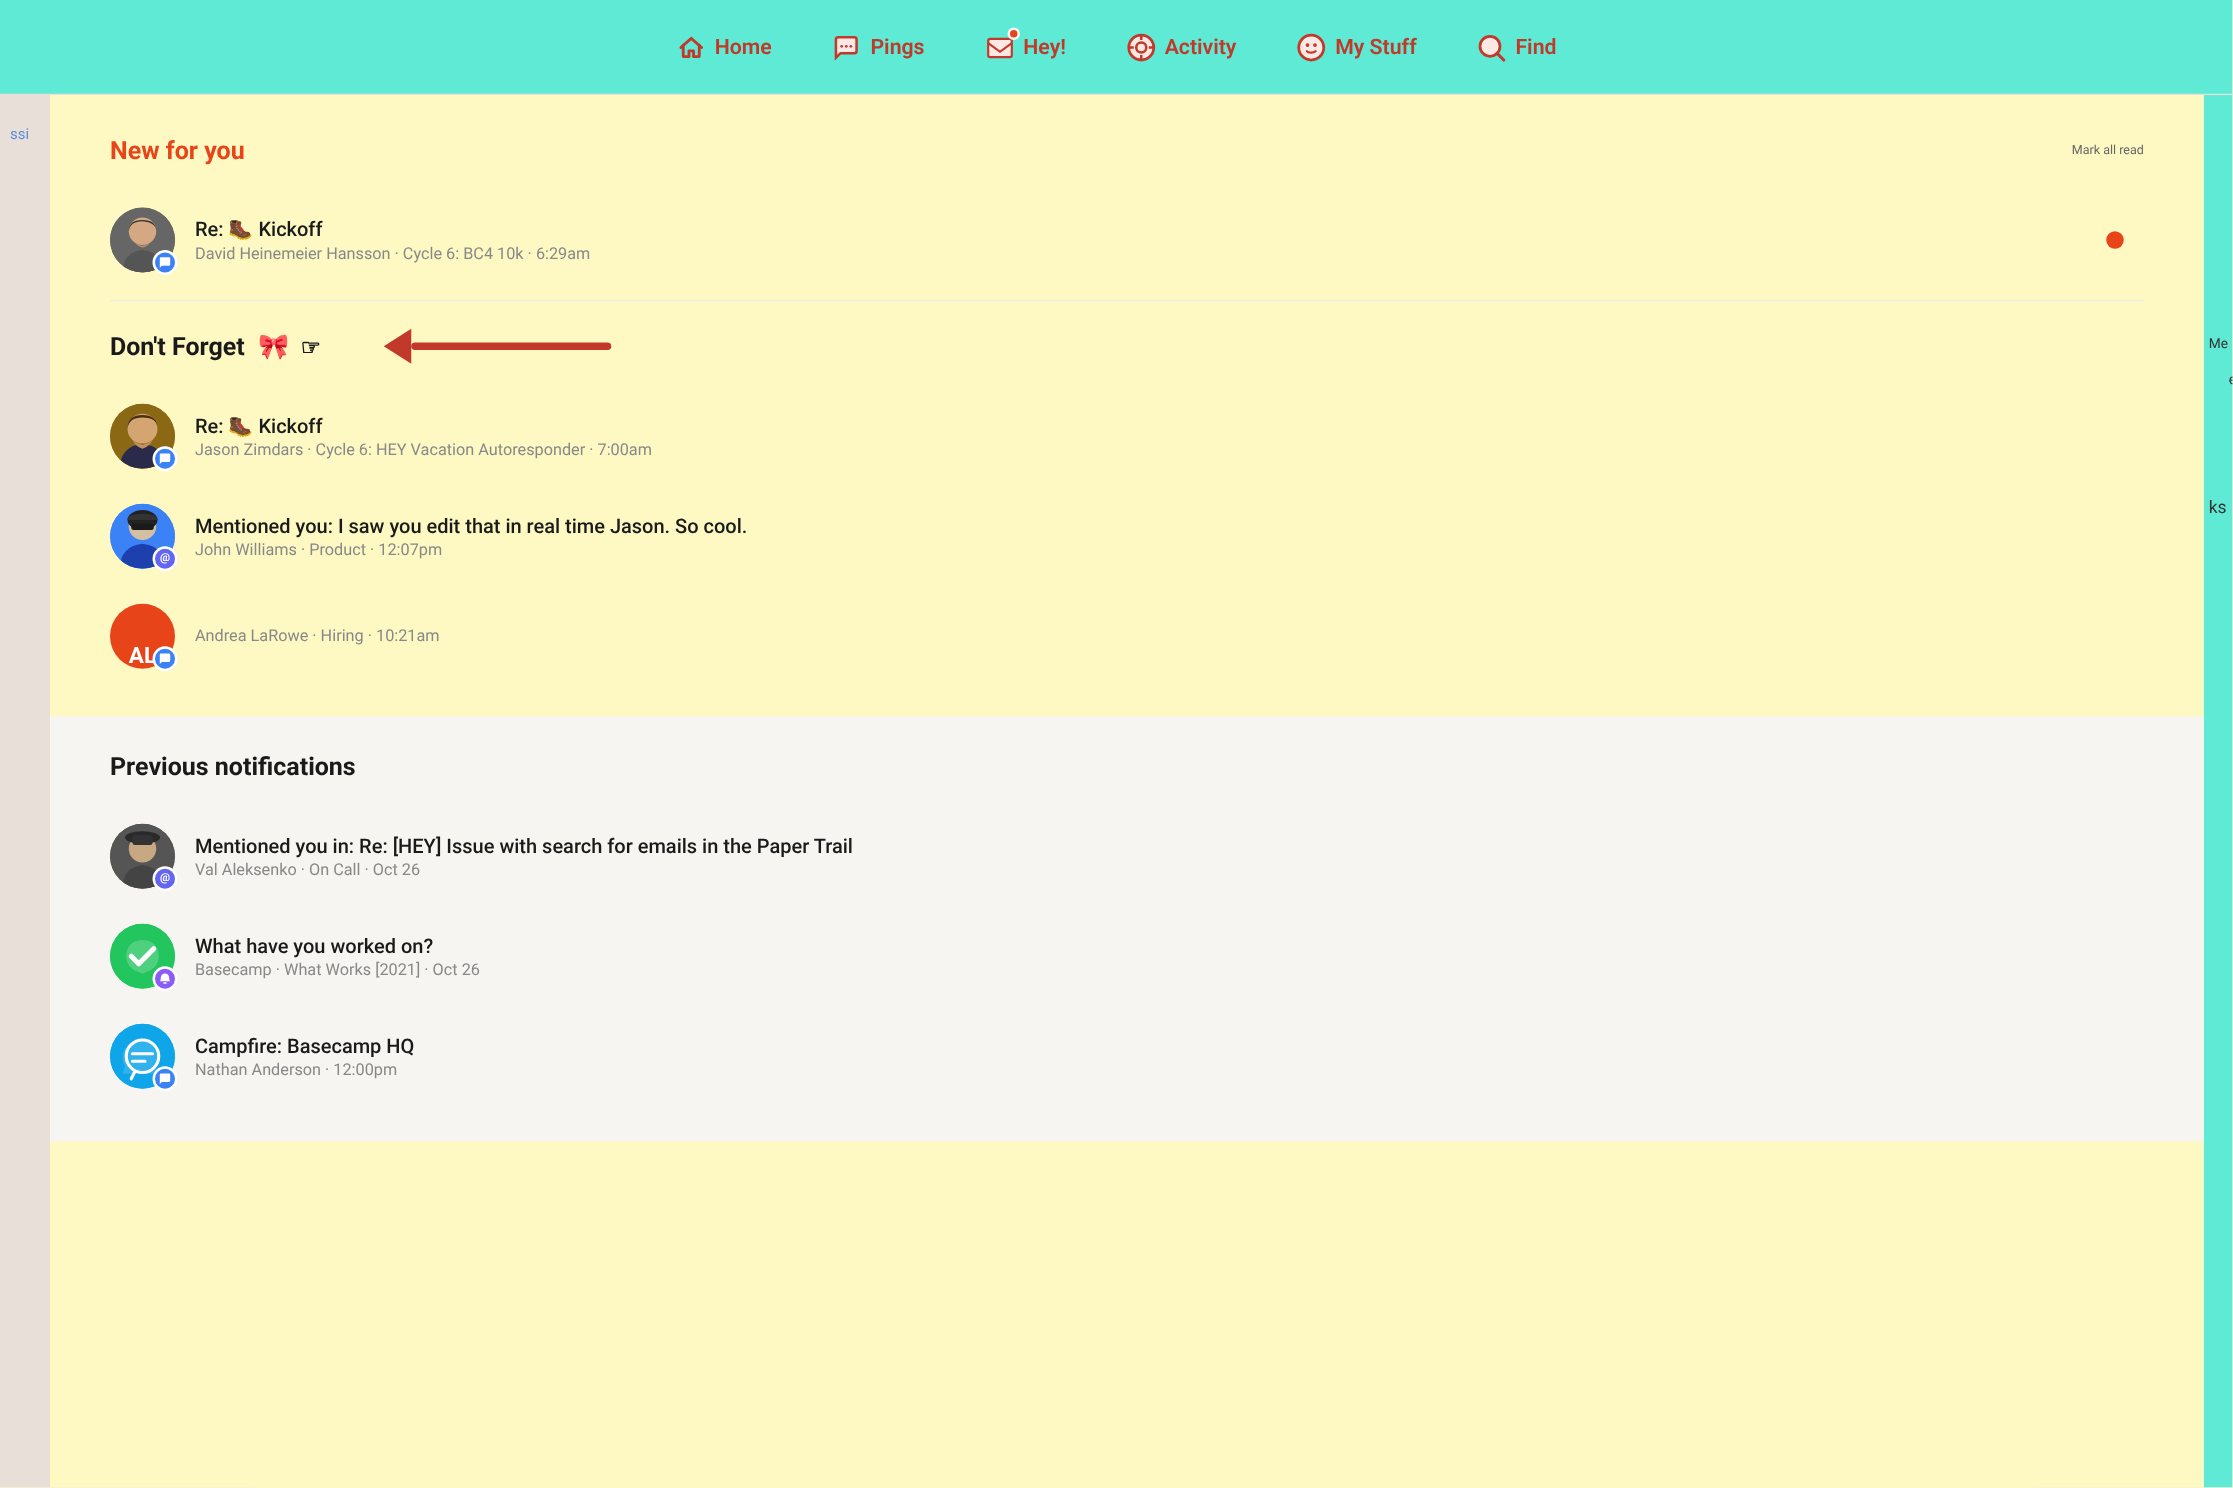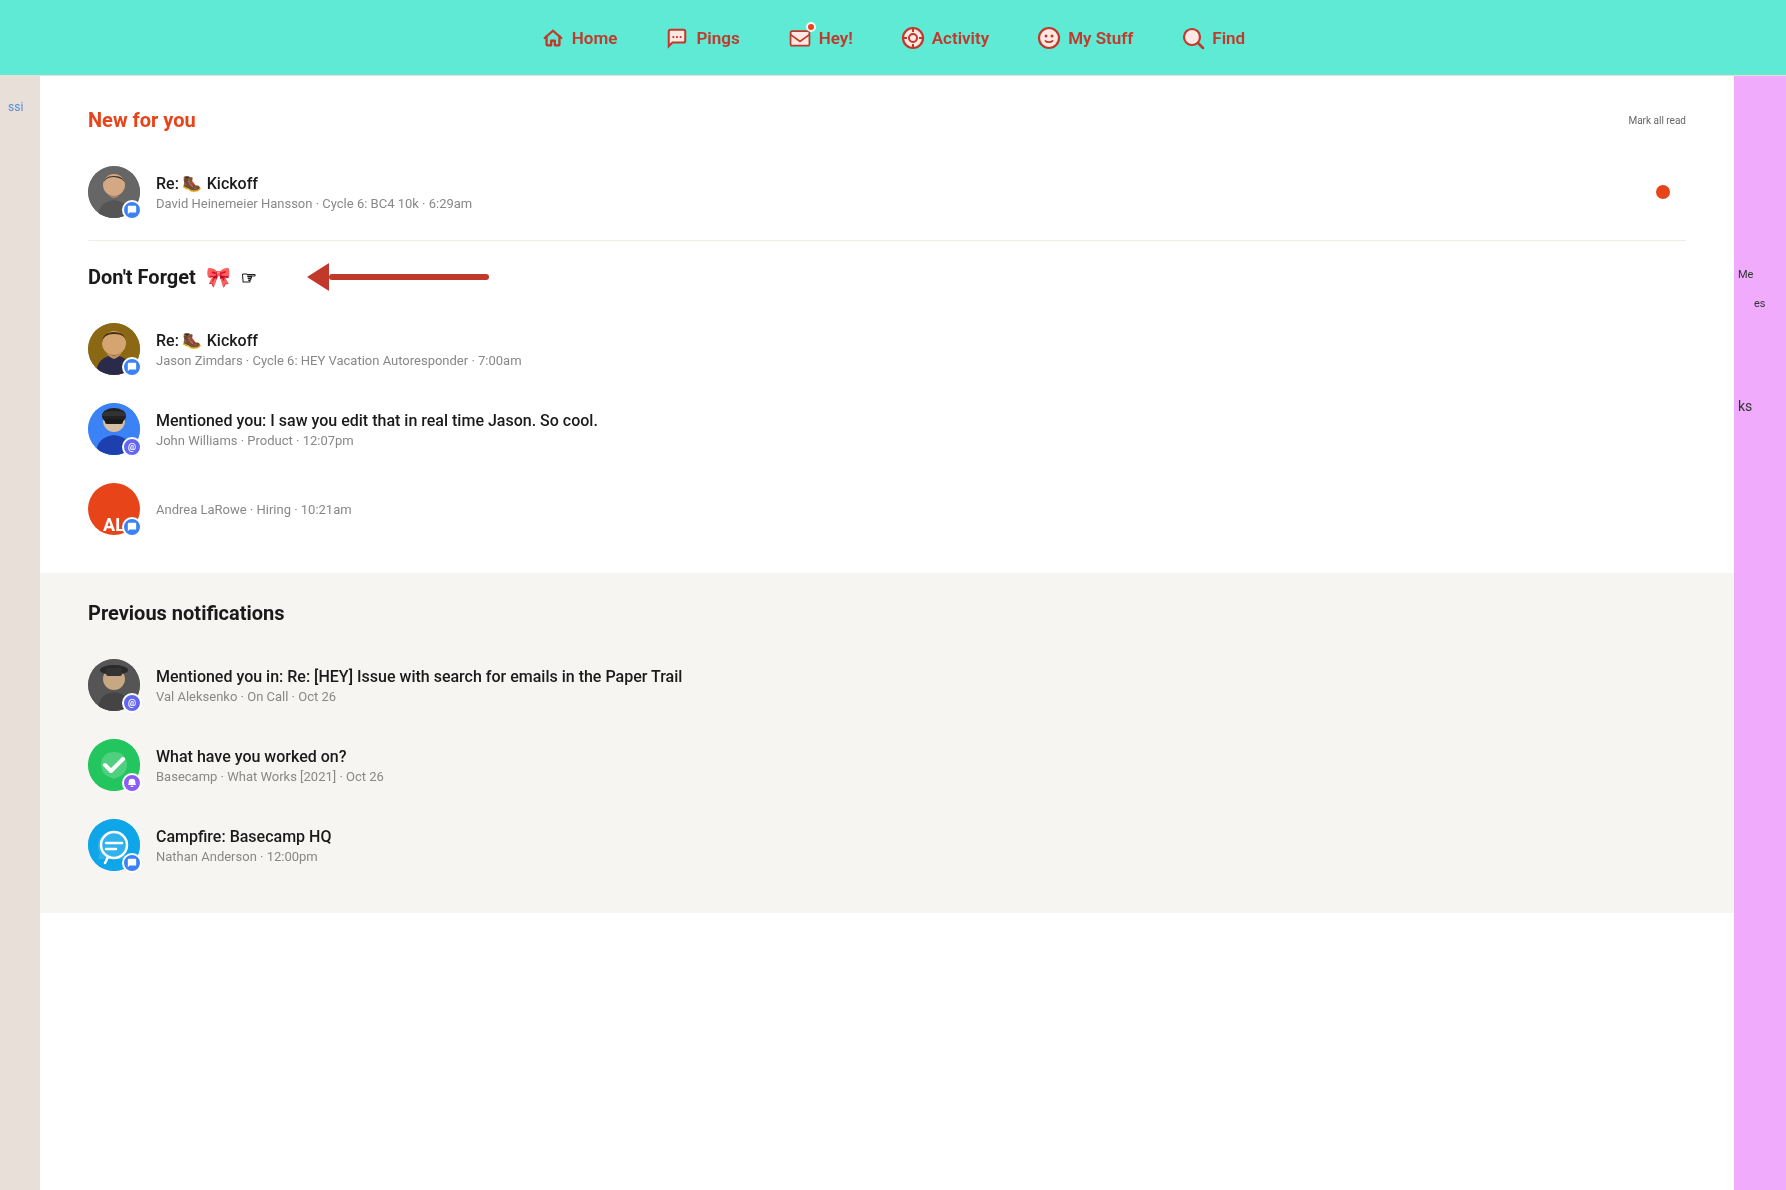--- a/index.html
+++ b/index.html
@@ -59,29 +59,29 @@
       width: 40px;
       background: #e8e0d8;
       flex-shrink: 0;
       display: flex;
       flex-direction: row;
       padding-top: 20px;
       gap: 8px;
     }
 
     .right-edge {
-      width: 52px;
-      background: #f0abfc;
+      width: 23px;
+      background: #5eead4;
       flex-shrink: 0;
     }
 
     
     .popup-panel {
       flex: 1;
-      background: #ffffff;
+      background: #fef9c3;
       display: flex;
       flex-direction: column;
       overflow-y: auto;
       padding: 32px 48px;
       position: relative;
     }
 
     
     .section-header {
       display: flex;

